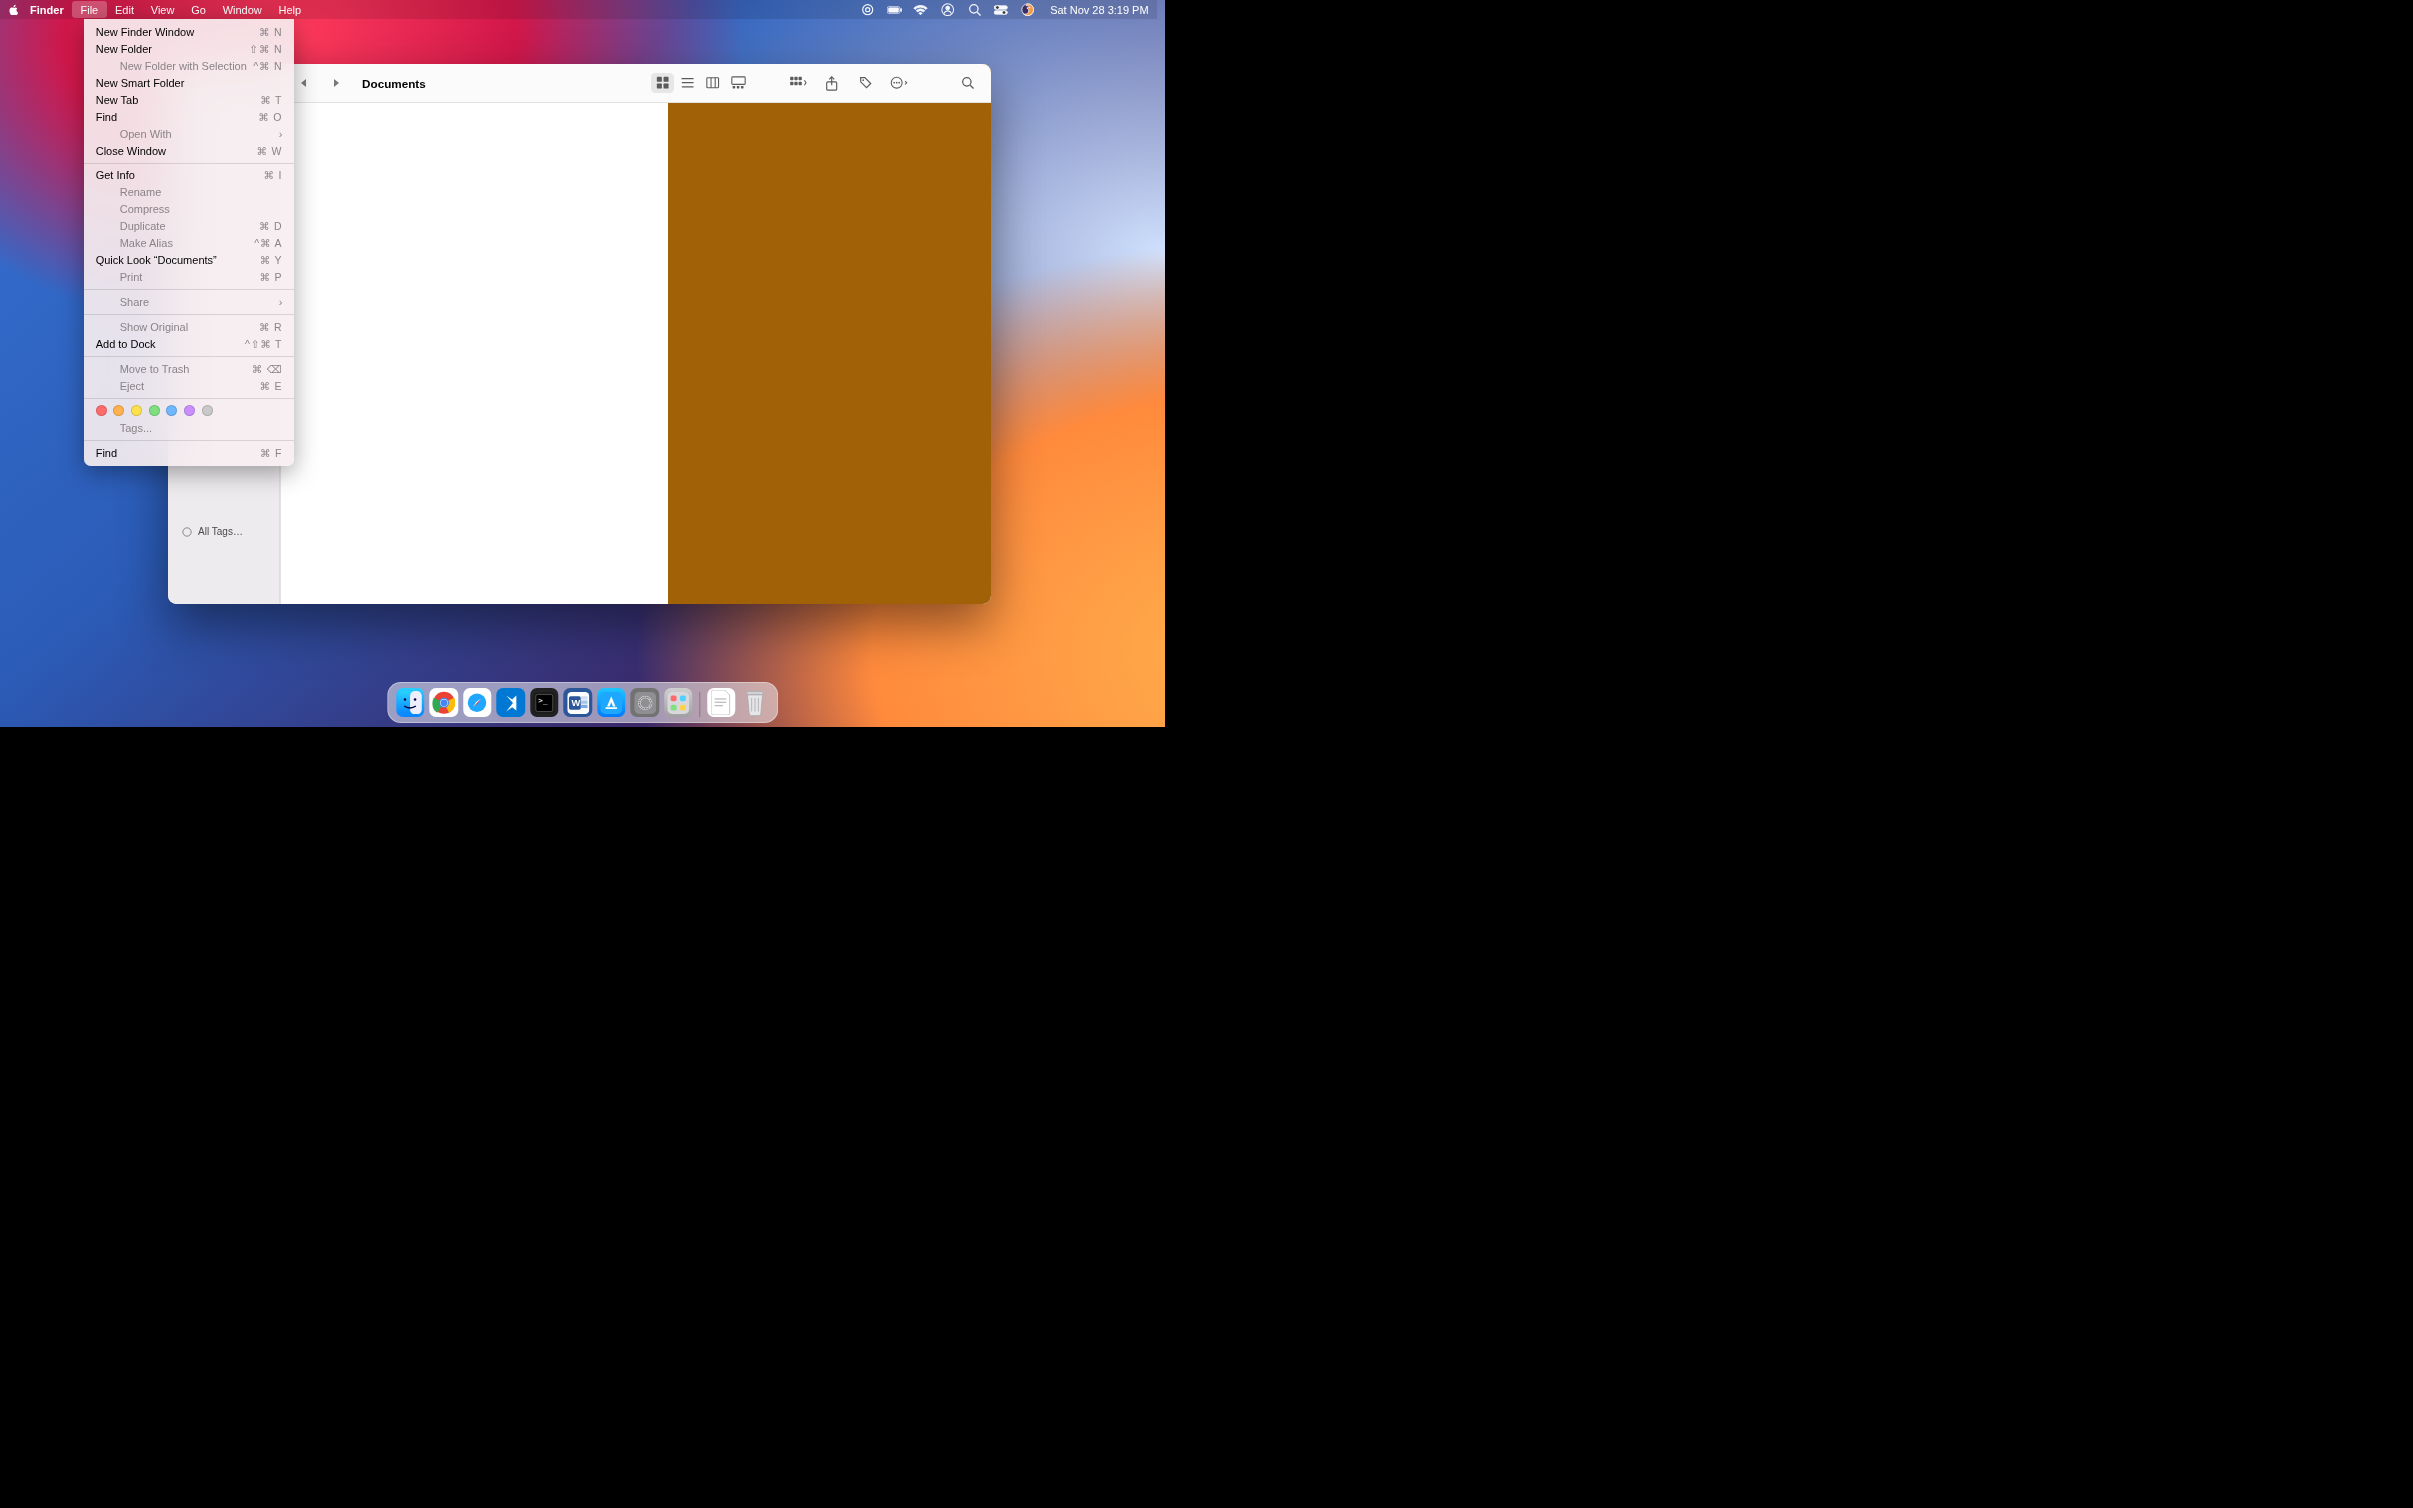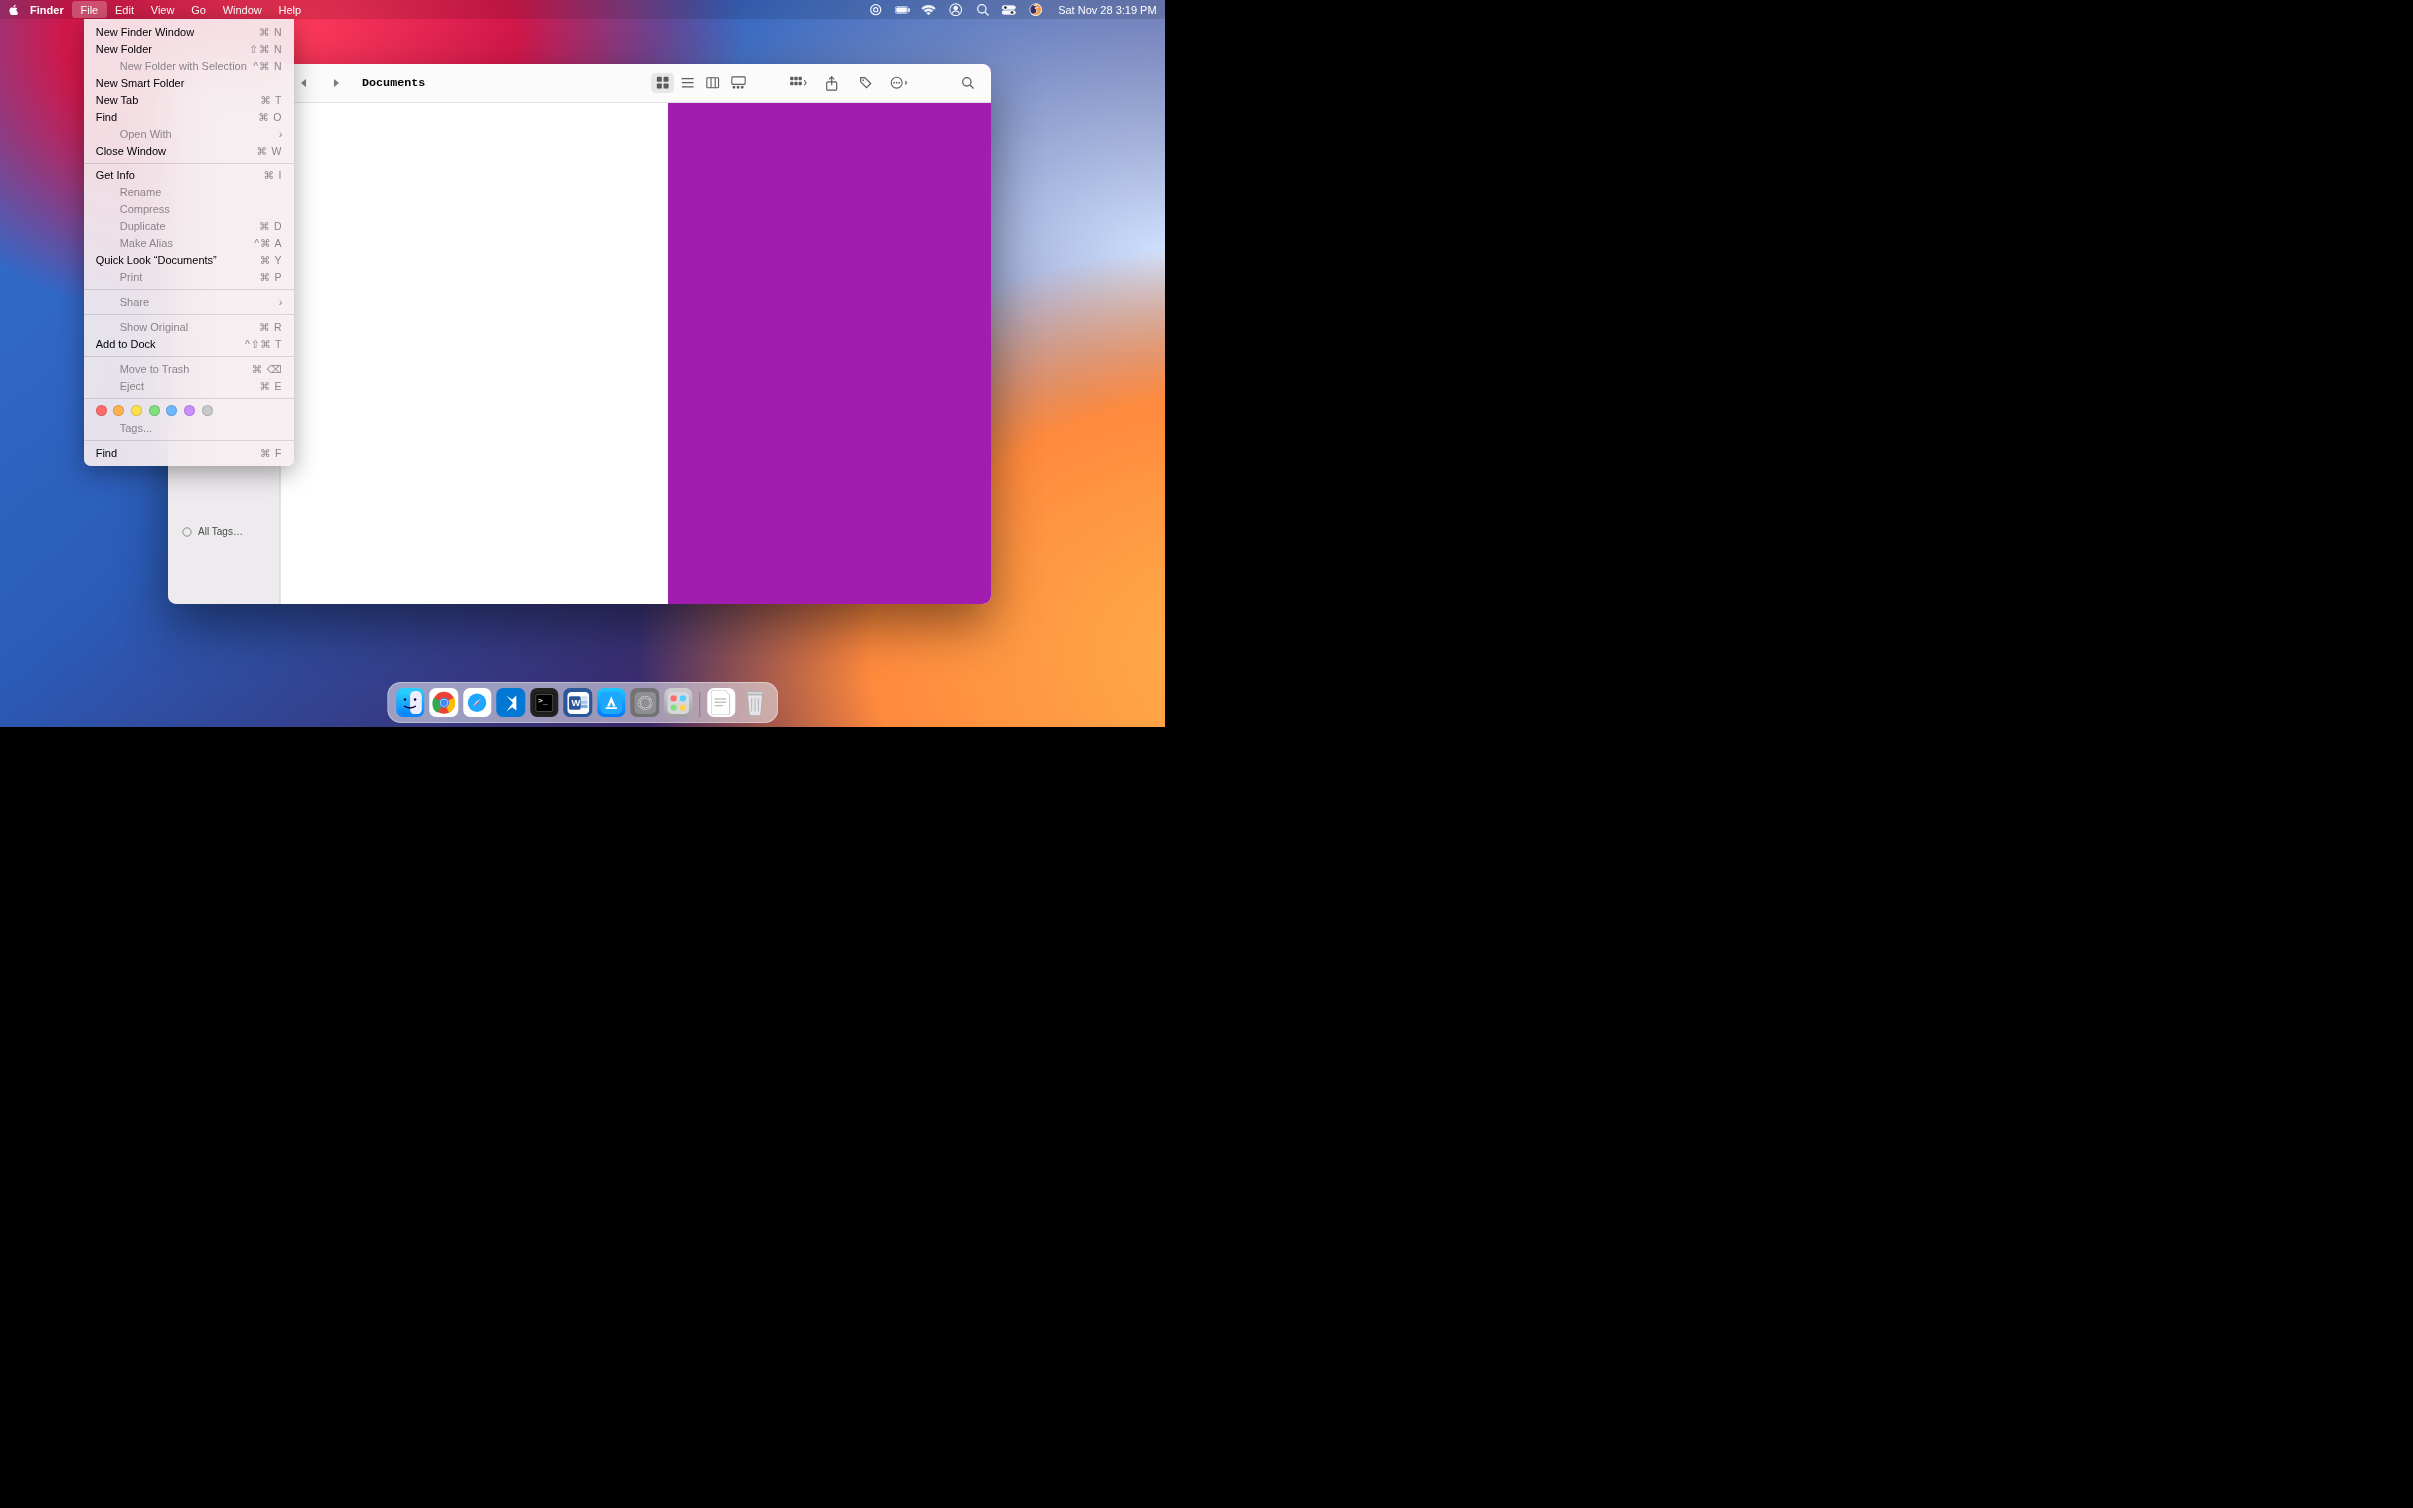--- a/index.html
+++ b/index.html
@@ -29,21 +29,21 @@
     position: absolute; inset:0;
     background:
       radial-gradient(ellipse 754px 503px at 25% 5%, #ff3b5c 0%, #d1174a 30%, rgba(209,23,74,0) 60%),
       radial-gradient(ellipse 1173px 754px at 110% 90%, #ffb24d 0%, #ff8a3d 35%, rgba(255,138,61,0) 55%),
       radial-gradient(ellipse 1508px 1006px at 100% 35%, #cfe2ff 0%, rgba(207,226,255,0) 40%),
       linear-gradient(140deg, #3772d3 0%, #2b5cb8 40%, #3e1f5a 80%, #6a1f4f 100%);
   }
 
   
   .menubar {
-    position: absolute; top:0; left:0; right:0;
+    position: absolute; top:0; left:0; right:8px;
     height: var(--menubar-height);
     display: flex;
     align-items: center;
     backdrop-filter: blur(17px);
     background: rgba(0,0,0,0.1);
     color: #fff;
     font-size: 11px;
     padding: 0 8.4px 0 6.7px;
     z-index: 50;
   }
@@ -128,21 +128,21 @@
     padding-top:6.7px;
     font-size:10px;
     color:#4a4a4a;
   }
   .finder .sidebar .sb-item{
     display:flex; align-items:flex-start; gap:5px;
     padding: 2.5px 8.4px 2.5px 13.4px;
     margin-top: 26px;
   }
   .finder .sidebar .sb-item .sicon{ width:11.7px; height:11.7px; display:flex; align-items:center; justify-content:center; color:#0a7aff; }
-  .finder .main { flex:1; display:flex; flex-direction:column; background:#a21caf;font-family:Liberation Mono, monospace; }
+  .finder .main { flex:1; display:flex; flex-direction:column; background:#a16207; }
   .finder .toolbar{
     height:39px;
     display:flex; align-items:center;
     padding:0 11.7px;
     gap:10px;
     border-bottom:0.8px solid #e3e3e3;
     background:#fbfbfb;
   }
   .finder .toolbar .title{ font-weight:600; font-size:11.7px; margin-left:3.4px; }
   .finder .toolbar .tspacer{ flex:1; }

